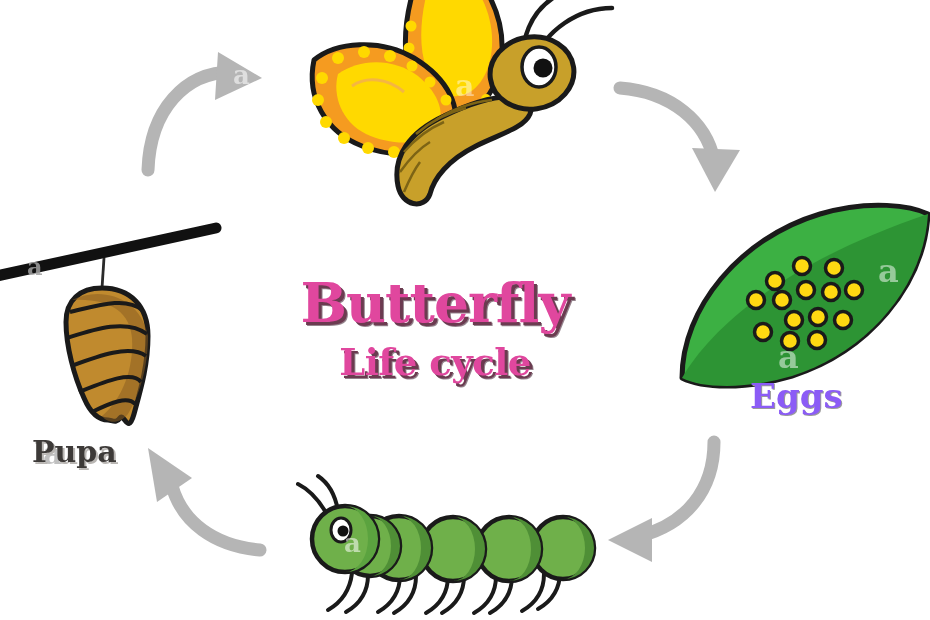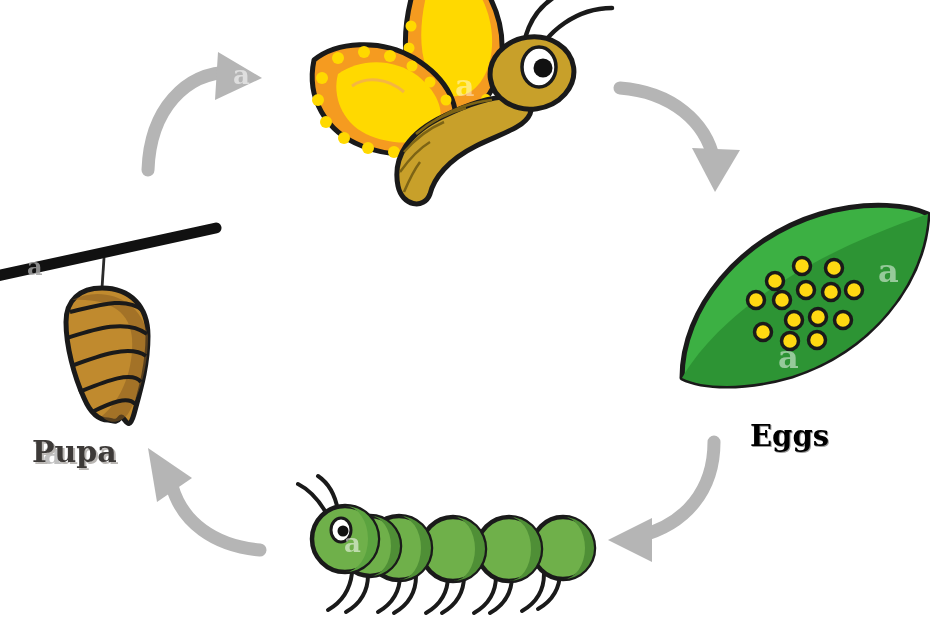--- a/index.html
+++ b/index.html
@@ -57,23 +57,23 @@
   }
   .stage-label {
     position: absolute;
     font-family: "DejaVu Serif", "Liberation Serif", serif;
     font-weight: bold;
     white-space: nowrap;
     user-select: none;
   }
   .label-eggs {
     left: 750px;
-    top: 419px;
-    font-size: 29px;
-    color: #000000;
+    top: 376px;
+    font-size: 34px;
+    color: #8b5cf6;
     text-shadow: 1px 1px 0 #9b9b9b;
   }
   .label-pupa {
     left: 32px;
     top: 434px;
     font-size: 30px;
     color: #3d3a38;
     text-shadow: 2px 2px 0 #b9b6b3;
   }
   .watermark {
@@ -270,17 +270,21 @@
   </svg>
 
   <div class="watermark" style="left:455px; top:68px; font-size:30px;">a</div>
   <div class="watermark" style="left:878px; top:252px; font-size:32px; color:rgba(255,255,255,0.5);">a</div>
   <div class="watermark" style="left:778px; top:338px; font-size:32px; color:rgba(255,255,255,0.5);">a</div>
   <div class="watermark" style="left:344px; top:528px; font-size:26px; color:rgba(255,255,255,0.55);">a</div>
   <div class="watermark" style="left:27px; top:252px; font-size:24px; color:rgba(160,160,160,0.85);">a</div>
   <div class="watermark" style="left:233px; top:60px; font-size:26px; color:rgba(255,255,255,0.55);">a</div>
   <div class="watermark" style="left:43px; top:436px; font-size:30px; color:rgba(150,150,150,0.6);">a</div>
 
+  <div class="title-block">
+    <div class="title-main">Butterfly</div>
+    <div class="title-sub">Life cycle</div>
+  </div>
 
   <div class="stage-label label-eggs">Eggs</div>
   <div class="stage-label label-pupa">Pupa</div>
 
 </div>
 
 </body></html>

